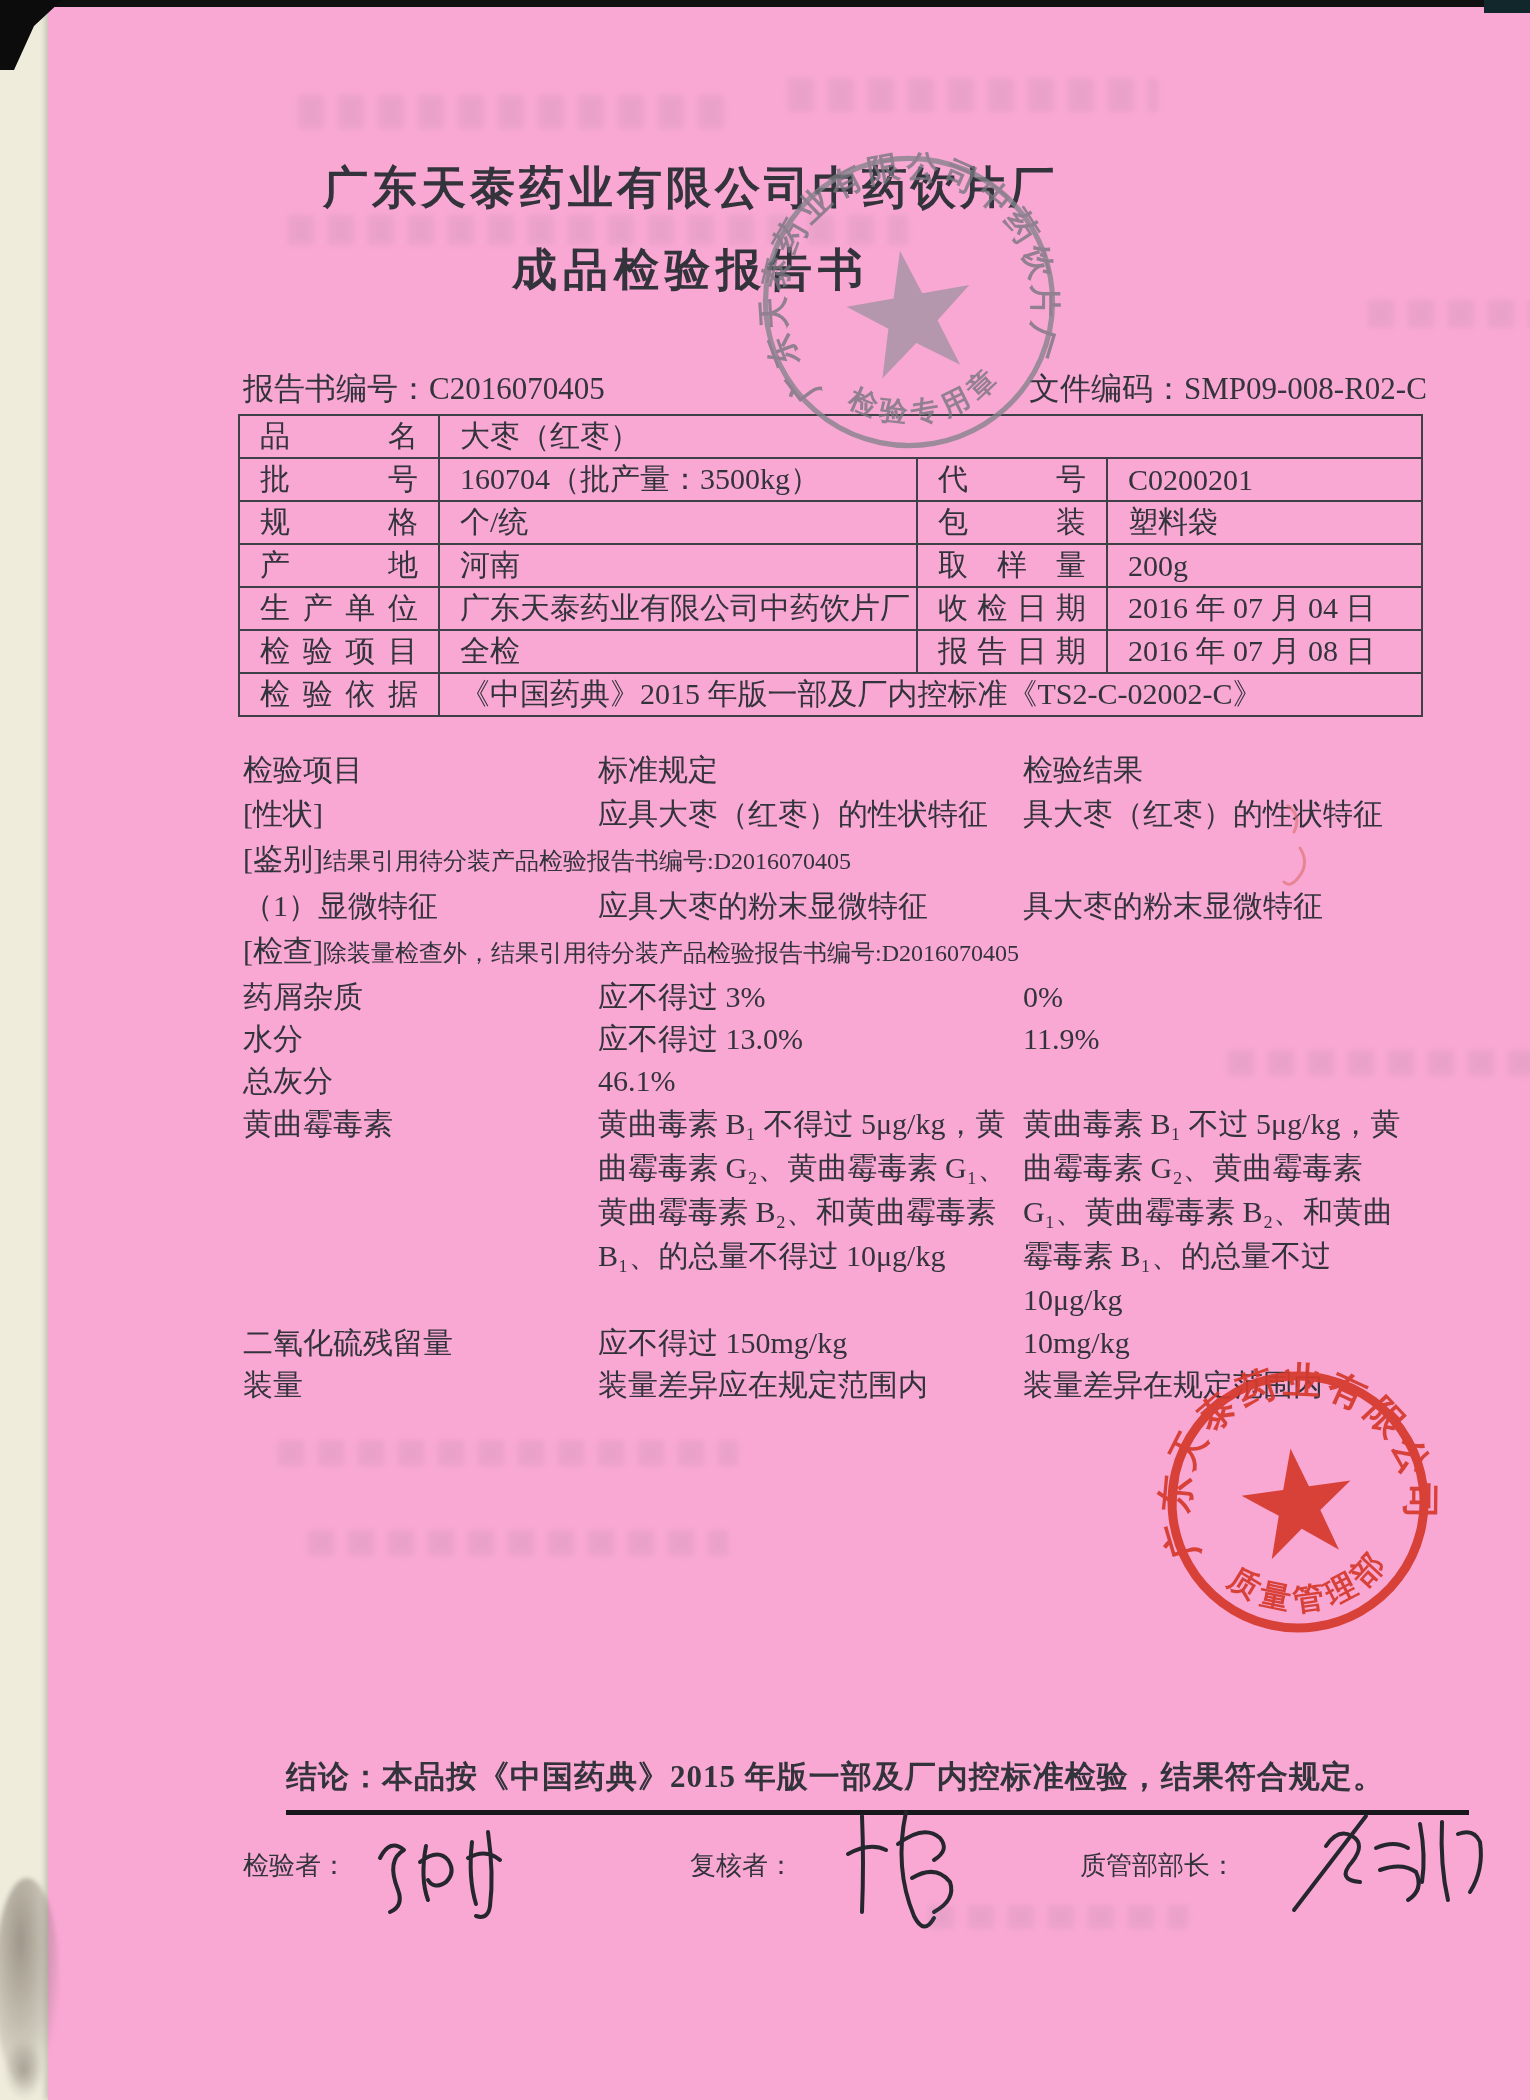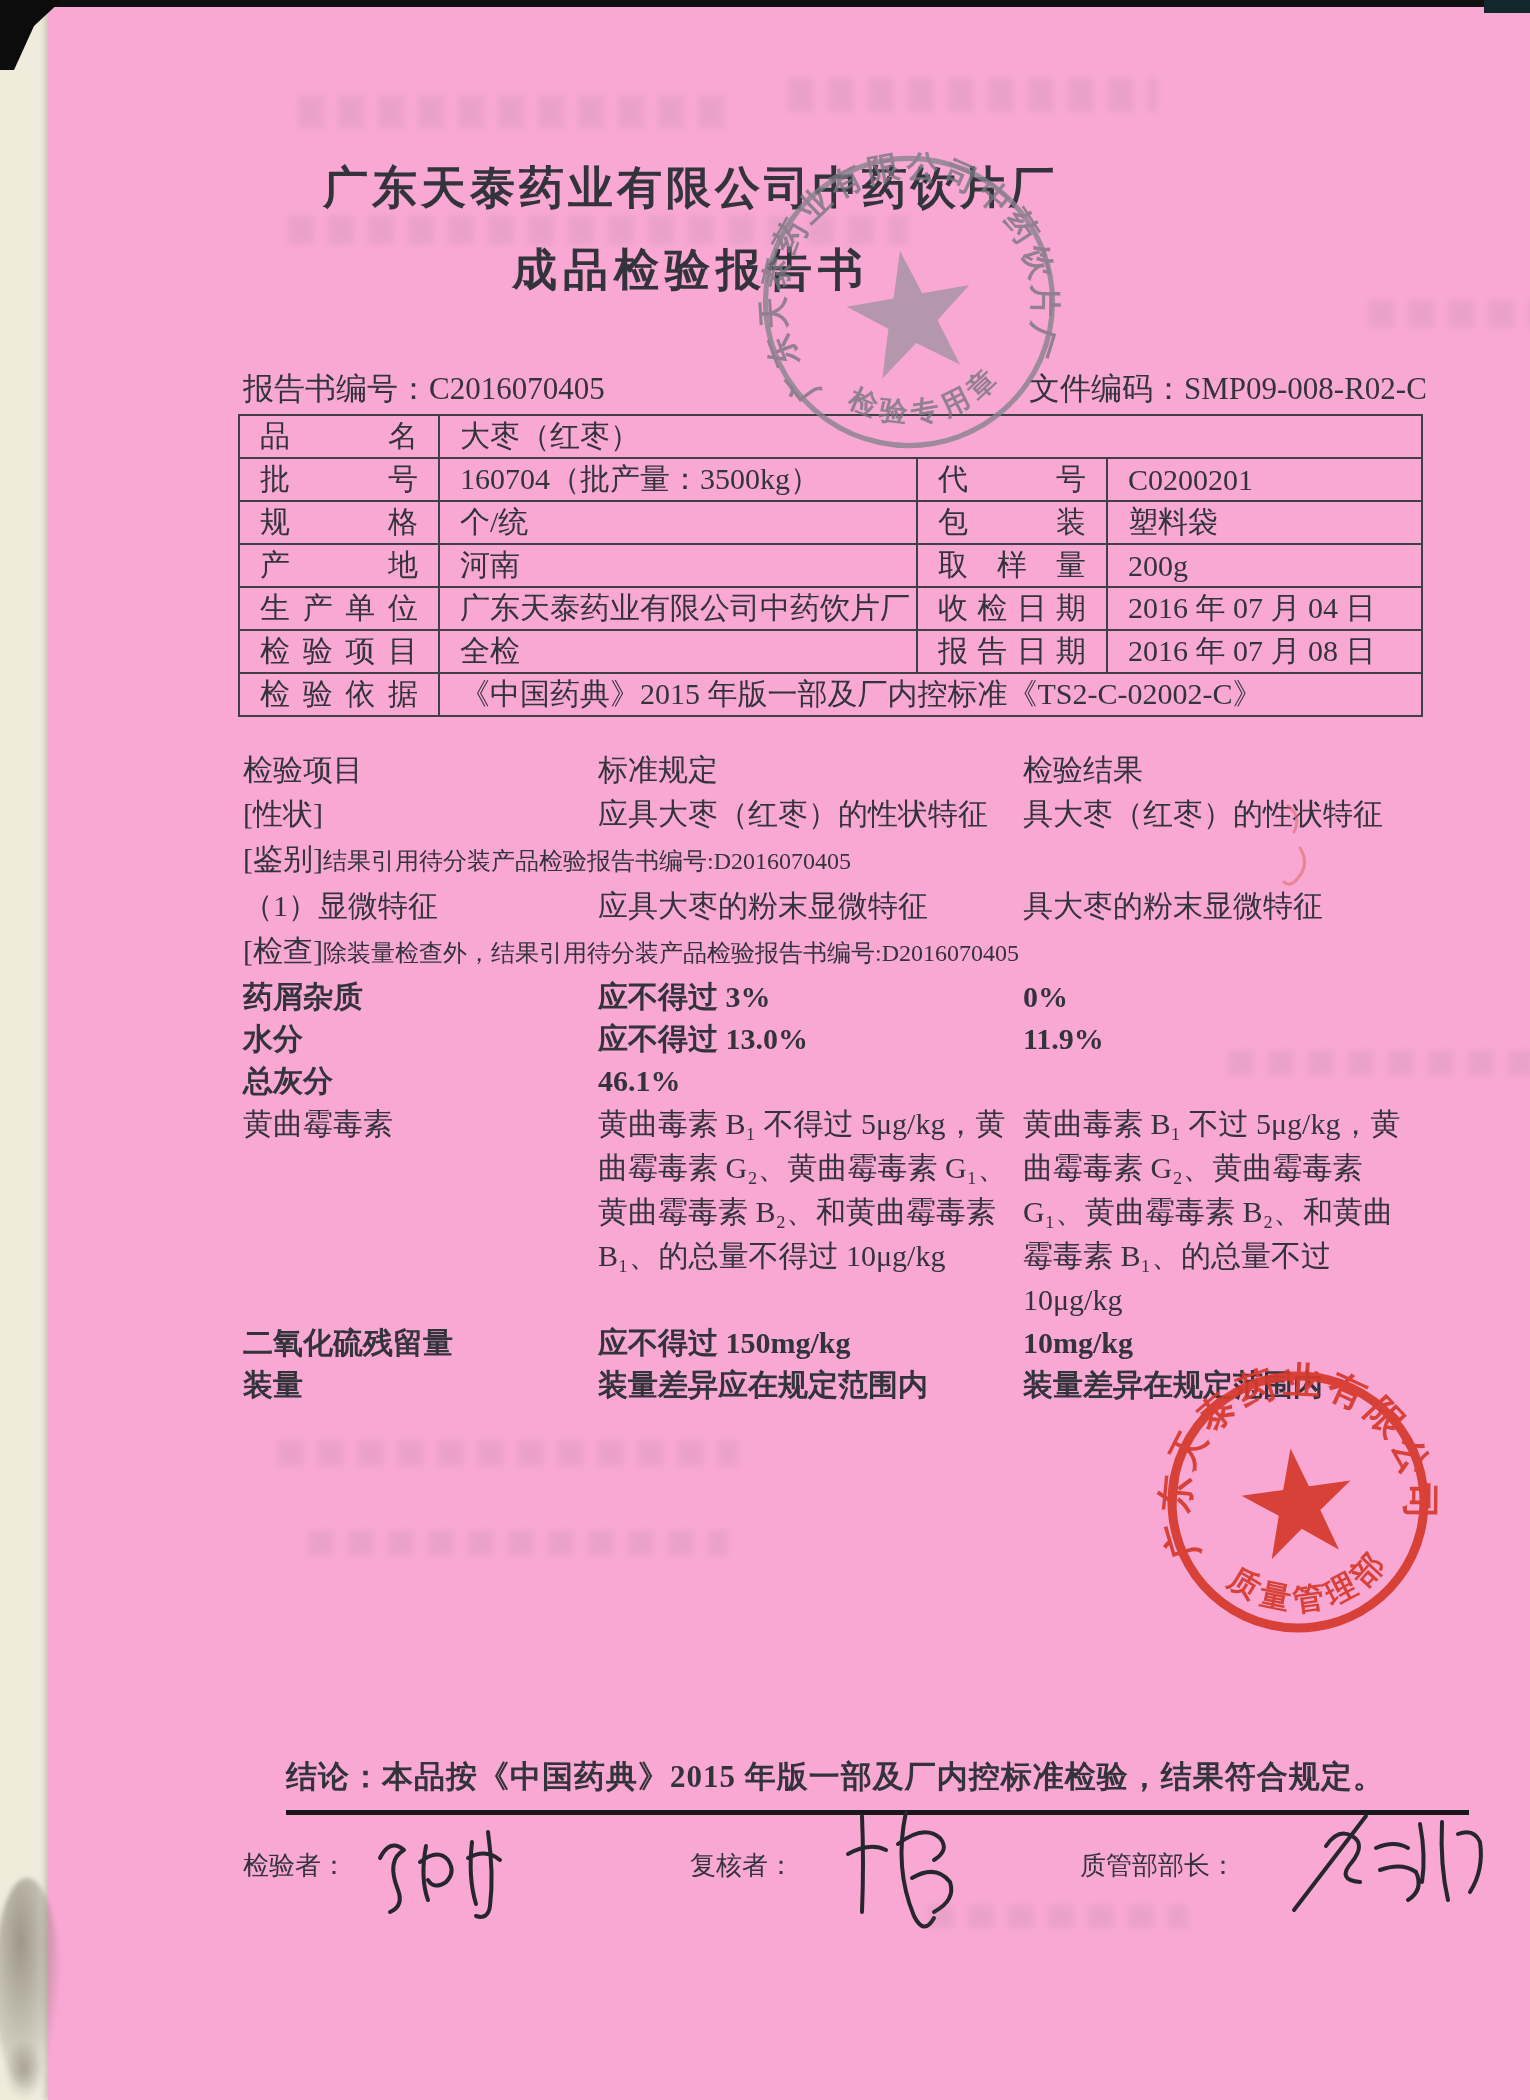--- a/index.html
+++ b/index.html
@@ -36,21 +36,21 @@
   
   .res{position:absolute;left:195px;top:748px;width:1180px;color:#33333b;font-size:30px;}
   .res-row{display:flex;line-height:44px;}
   .ci{width:355px;flex:none;}
   .cs{width:425px;flex:none;}
   .cr{flex:1;}
   .res-head{font-size:30px;}
   .note{line-height:46px;white-space:nowrap;}
   .note .pfx{font-size:30px;}
   .note .ntx{font-size:24px;}
-  .single{line-height:42px;font-weight:bold;}
+  .single{line-height:42px;}
   
   .conclusion{left:190px;top:1756px;width:1183px;font-size:31px;font-weight:600;
               padding-bottom:12px;border-bottom:5px solid #17171c;letter-spacing:1px;margin-left:48px;}
   
   .sigrow{position:absolute;left:0;top:1820px;width:1530px;height:200px;}
   .siglab{position:absolute;font-size:26px;color:#33333b;top:28px;}
   .sig-svg{position:absolute;}
   .sig-svg path{fill:none;stroke:#26262e;stroke-width:4;stroke-linecap:round;stroke-linejoin:round;}
   
   .stamp{position:absolute;}

